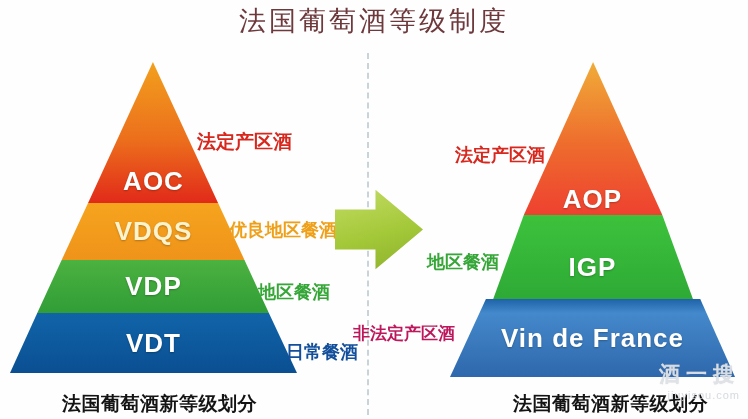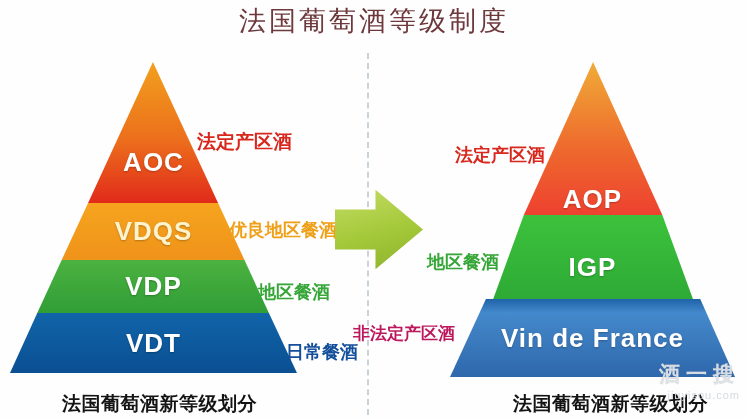--- a/index.html
+++ b/index.html
@@ -54,21 +54,21 @@
     white-space: nowrap;
   }
 
   
   .band.aoc {
     top: 0; height: 141px;
     clip-path: polygon(49.8% 0%, 72.5% 100%, 27.2% 100%);
     background: linear-gradient(180deg, #f2a01d 0%, #ec6f1c 55%, #e12a1a 100%);
     align-items: flex-end;
   }
-  .band.aoc .code { padding-bottom: 25px; }
+  .band.aoc .code { padding-bottom: 6px; }
   .band.vdqs {
     top: 141px; height: 57px;
     clip-path: polygon(27.2% 0%, 72.5% 0%, 81.7% 100%, 18% 100%);
     background: linear-gradient(180deg, #f6a41e 0%, #ef931a 100%);
   }
   .band.vdqs .code { color: #fdf3cd; }
   .band.vdp {
     top: 198px; height: 53px;
     clip-path: polygon(18% 0%, 81.7% 0%, 90.2% 100%, 9.5% 100%);
     background: linear-gradient(180deg, #4cb240 0%, #309d36 100%);

